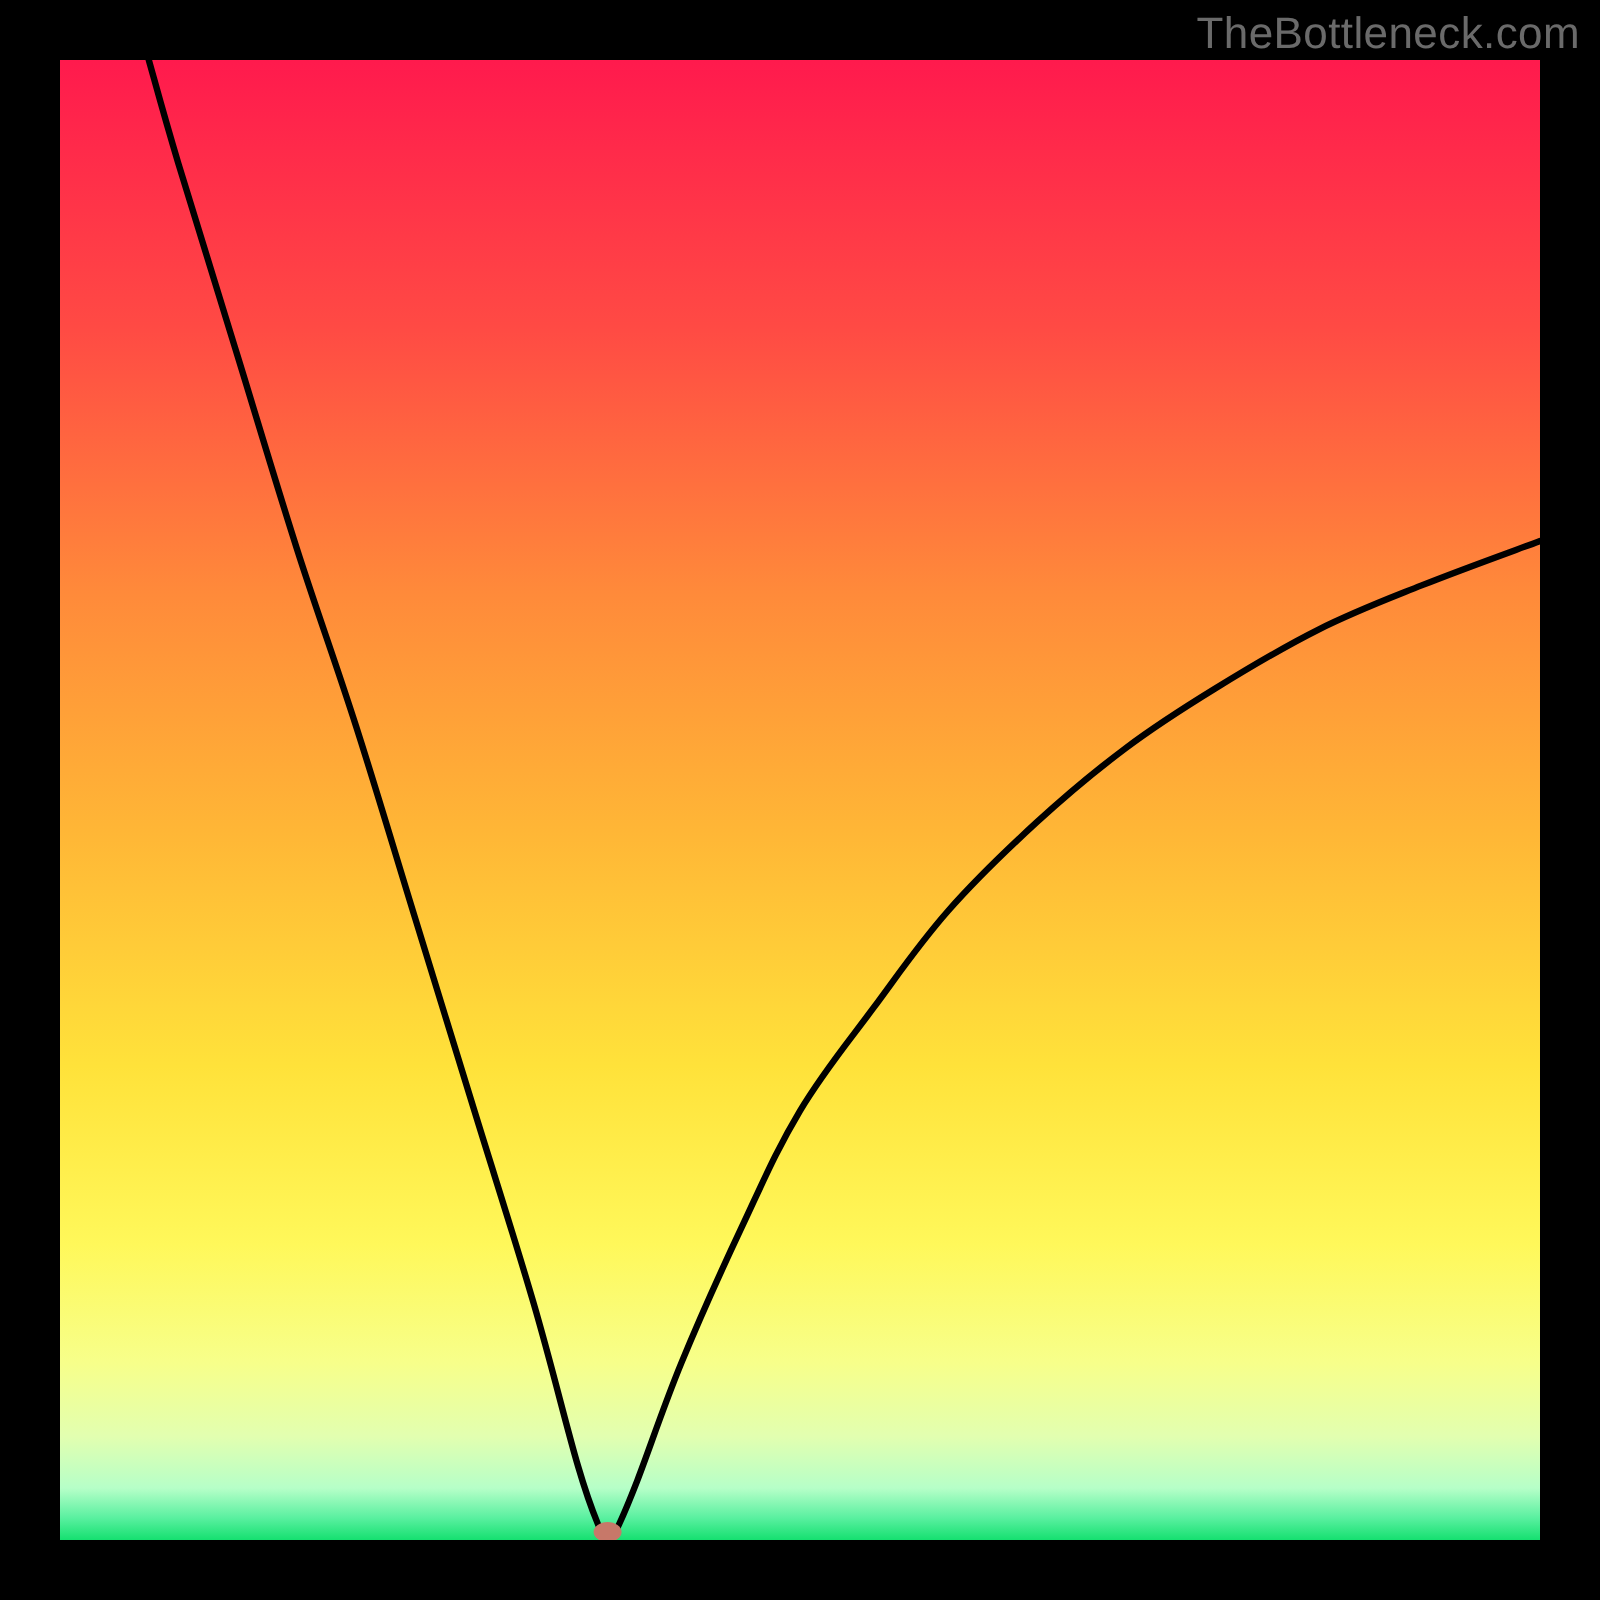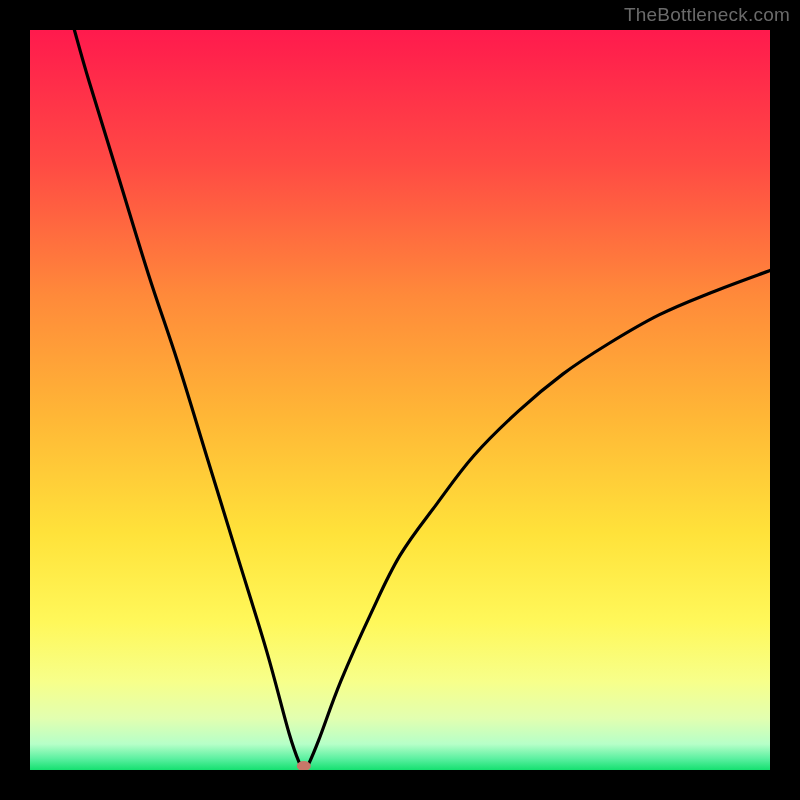--- a/index.html
+++ b/index.html
@@ -23,21 +23,21 @@
     left: 0;
     top: 0;
     width: 740px;
     height: 740px;
   }
   .watermark {
     position: absolute;
     top: 4px;
     right: 10px;
     font-family: Arial, Helvetica, sans-serif;
-    font-size: 19px;
+    font-size: 22px;
     color: #6a6a6a;
     letter-spacing: 0.2px;
     user-select: none;
   }
 </style>
 </head>
 <body>
 
 <div class="watermark">TheBottleneck.com</div>
 

